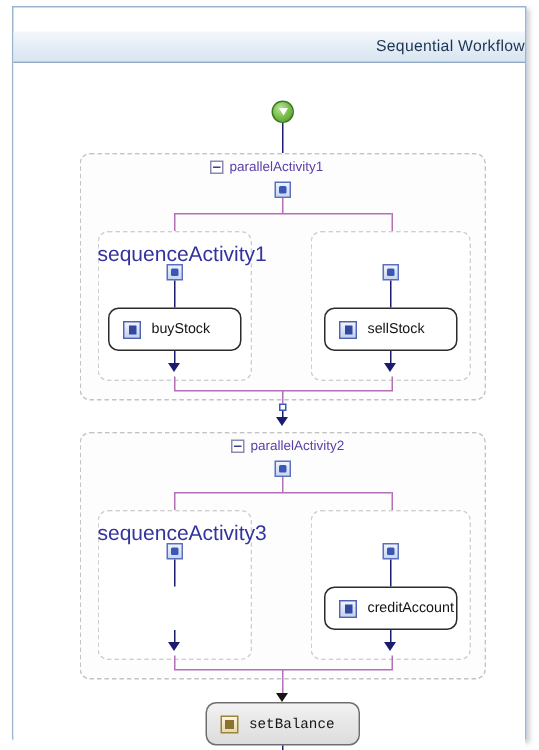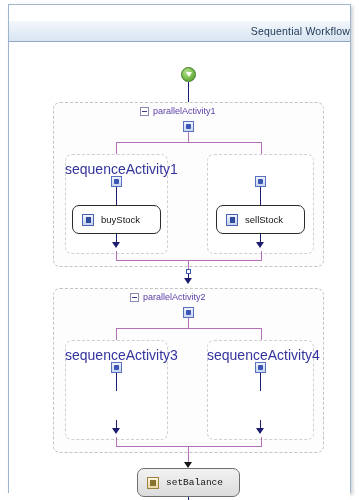--- a/index.html
+++ b/index.html
@@ -277,51 +277,56 @@
     <div class="vline pink" style="left:107px; top:209px; height:9px;"></div>
     <div class="vline pink" style="left:252px; top:209px; height:9px;"></div>
     <div class="hline" style="left:107px; top:218px; width:146px;"></div>
     <div class="vline pink" style="left:179px; top:218px; height:10px;"></div>
     <div class="join-dot" style="left:177px; top:227px;"></div>
     <div class="vline" style="left:179px; top:232px; height:5px;"></div>
     <div class="arrow" style="left:175px; top:236px;"></div>
 
     <div class="parallel-box" style="left:44px; top:246px; width:271px; height:165px;"></div>
 
-    <div class="parallel-header" style="left:121px; top:250px;">
+    <div class="parallel-header" style="left:145px; top:250px;">
       <span class="collapse-toggle"></span>
       <span class="node-label">parallelActivity2</span>
     </div>
 
     <div class="mini-icon" style="left:174px; top:265px;">
       <span class="inner"></span>
     </div>
 
     <div class="vline pink" style="left:179px; top:276px; height:10px;"></div>
     <div class="hline" style="left:107px; top:286px; width:145px;"></div>
     <div class="vline pink" style="left:107px; top:286px; height:12px;"></div>
     <div class="vline pink" style="left:252px; top:286px; height:12px;"></div>
 
     <div class="sequence-box" style="left:56px; top:298px; width:103px; height:100px;"></div>
     <div class="sequence-box" style="left:198px; top:298px; width:107px; height:100px;"></div>
 
     <div class="seq-label" style="left:56px; top:305px; width:103px;">sequenceActivity3</div>
-    <div class="seq-label" style="left:198px; top:305px; width:107px;">sequenceActivity4</div>
 
     <div class="mini-icon" style="left:102px; top:320px;">
       <span class="inner"></span>
     </div>
     <div class="mini-icon" style="left:246px; top:320px;">
       <span class="inner"></span>
     </div>
 
     <div class="vline" style="left:107px; top:331px; height:18px;"></div>
     <div class="vline" style="left:251px; top:331px; height:18px;"></div>
 
 
+    <div class="activity" style="left:207px; top:349px; width:89px;">
+      <span class="act-icon">
+        <span class="inner"></span>
+      </span>
+      <span class="act-label">creditAccount</span>
+    </div>
 
     <div class="vline" style="left:107px; top:378px; height:10px;"></div>
     <div class="arrow" style="left:103px; top:386px;"></div>
     <div class="vline" style="left:251px; top:378px; height:10px;"></div>
     <div class="arrow" style="left:247px; top:386px;"></div>
 
     <div class="vline pink" style="left:107px; top:395px; height:9px;"></div>
     <div class="vline pink" style="left:252px; top:395px; height:9px;"></div>
     <div class="hline" style="left:107px; top:404px; width:146px;"></div>
     <div class="vline pink" style="left:179px; top:404px; height:18px;"></div>

